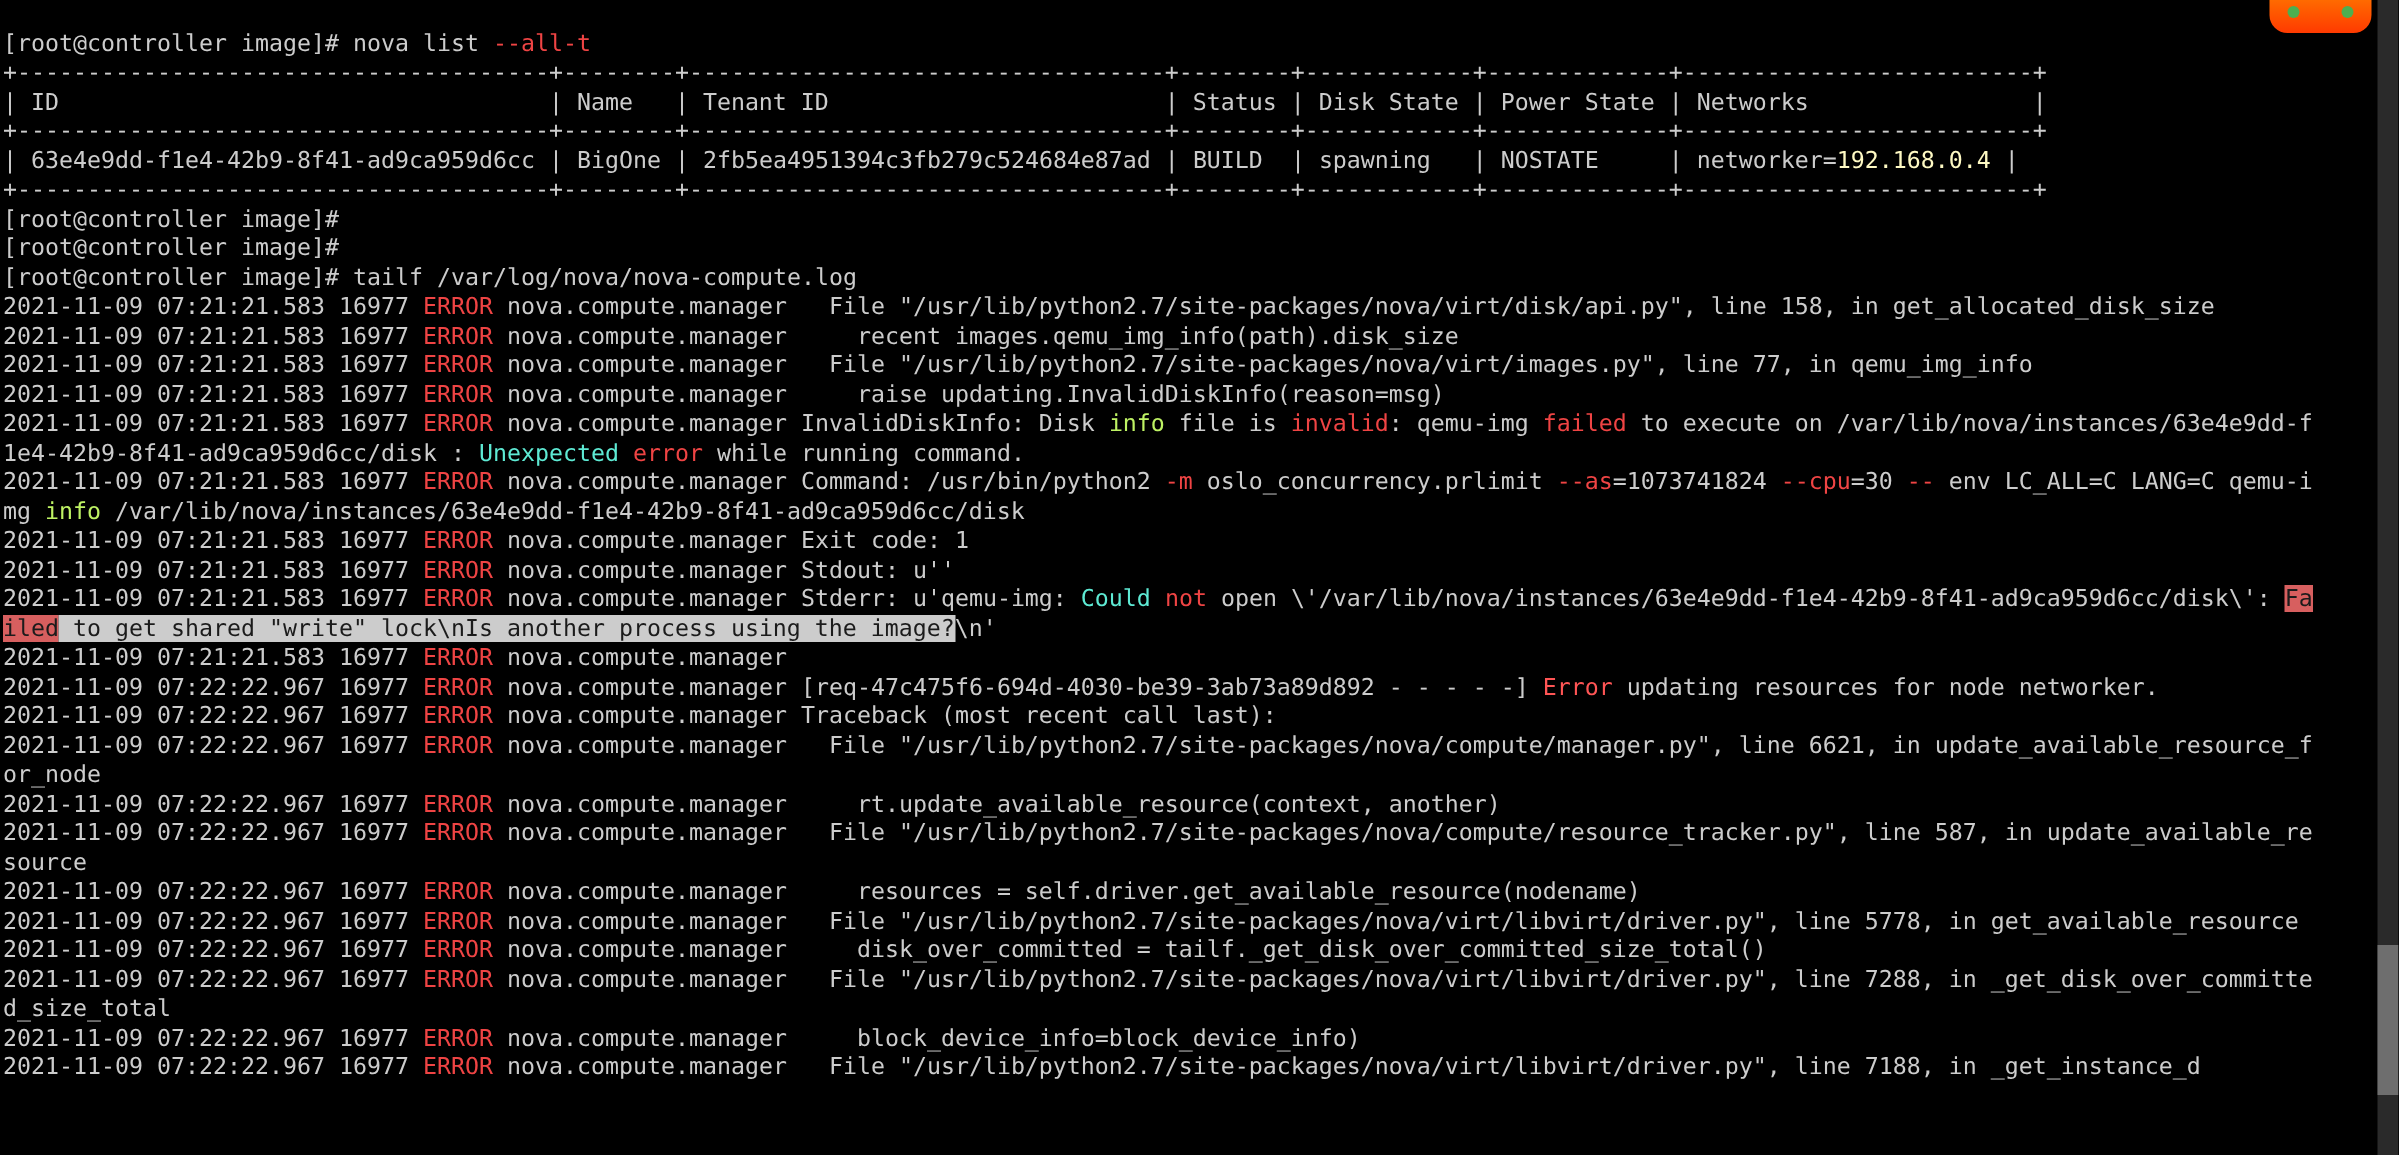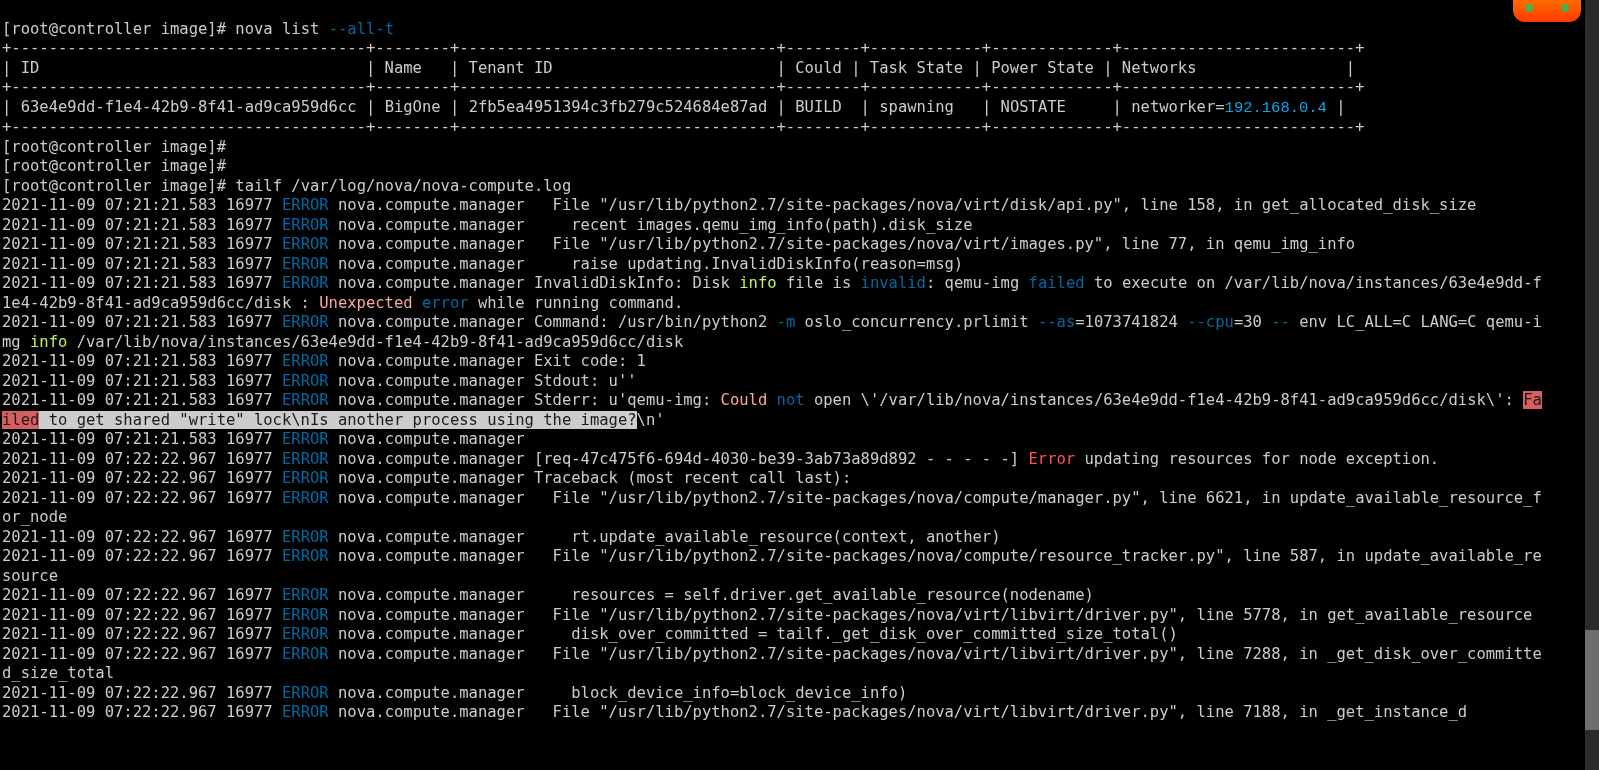--- a/index.html
+++ b/index.html
@@ -20,26 +20,26 @@
     height: 770px;
     padding: 0 2px;
     white-space: pre;
     overflow: hidden;
     word-break: break-all;
   }
   .line {
     white-space: pre-wrap;
     word-break: break-all;
   }
-  .c-red    { color: #0369a1; text-align: center; }
+  .c-red    { color: #ef4444; text-align: center; }
   .c-bred   { color: #ff5555; }
-  .c-yellow { color: #fca5a5; }
+  .c-yellow { color: #5eead4; }
   .c-cyan   { color: #bef264; }
   .c-white  { color: #cccccc; }
-  .c-mag    { color: #0ea5e9; font-family: Liberation Mono, monospace; }
+  .c-mag    { color: #fef9c3; }
   .hl-red   { background: #d75f5f; color: #1b1b1b; }
   .hl-wht   { background: #cccccc; color: #1b1b1b; }
   .scrollbar {
     position: absolute;
     right: 0;
     top: 0;
     width: 14px;
     height: 100%;
     background: #2a2a2a;
   }
@@ -70,38 +70,38 @@
   }
   .badge::before { left: 12px; background: #4caf50; }
   .badge::after  { right: 12px; background: #4caf50; }
 </style>
 </head>
 <body>
 
 <div class="terminal">
 <span class="line"><span class="c-white">[root@controller image]#</span><span class="c-white"> </span><span class="c-white">nova list </span><span class="c-red">--all-t</span></span>
 <span class="line c-white">+--------------------------------------+--------+----------------------------------+--------+------------+-------------+-------------------------+</span>
-<span class="line c-white">| ID                                   | Name   | Tenant ID                        | Could | Task State | Power State | Networks                |</span>
+<span class="line c-white">| ID                                   | Name   | Tenant ID                        | Status | Disk State | Power State | Networks                |</span>
 <span class="line c-white">+--------------------------------------+--------+----------------------------------+--------+------------+-------------+-------------------------+</span>
 <span class="line"><span class="c-white">| </span><span class="c-white">63e4e9dd-f1e4-42b9-8f41-ad9ca959d6cc</span><span class="c-white"> | </span><span class="c-white">BigOne</span><span class="c-white"> | </span><span class="c-white">2fb5ea4951394c3fb279c524684e87ad</span><span class="c-white"> | </span><span class="c-white">BUILD</span><span class="c-white">  | </span><span class="c-white">spawning</span><span class="c-white">   | </span><span class="c-white">NOSTATE</span><span class="c-white">     | </span><span class="c-white">networker</span><span class="c-white">=</span><span class="c-mag">192.168.0.4</span><span class="c-white"> |</span></span>
 <span class="line c-white">+--------------------------------------+--------+----------------------------------+--------+------------+-------------+-------------------------+</span>
 <span class="line"><span class="c-white">[root@controller image]#</span></span>
 <span class="line"><span class="c-white">[root@controller image]#</span></span>
 <span class="line"><span class="c-white">[root@controller image]#</span><span class="c-white"> </span><span class="c-white">tailf /var/log/nova/nova-compute.log</span></span>
 <span class="line"><span class="c-white">2021-11-09 07:21:21.583 16977 </span><span class="c-red">ERROR</span><span class="c-white"> nova.compute.manager</span><span class="c-white">   File "/usr/lib/python2.7/site-packages/nova/virt/disk/api.py", line 158, in get_allocated_disk_size</span></span>
 <span class="line"><span class="c-white">2021-11-09 07:21:21.583 16977 </span><span class="c-red">ERROR</span><span class="c-white"> nova.compute.manager</span><span class="c-white">     recent images.qemu_img_info(path).disk_size</span></span>
 <span class="line"><span class="c-white">2021-11-09 07:21:21.583 16977 </span><span class="c-red">ERROR</span><span class="c-white"> nova.compute.manager</span><span class="c-white">   File "/usr/lib/python2.7/site-packages/nova/virt/images.py", line 77, in qemu_img_info</span></span>
 <span class="line"><span class="c-white">2021-11-09 07:21:21.583 16977 </span><span class="c-red">ERROR</span><span class="c-white"> nova.compute.manager</span><span class="c-white">     raise updating.InvalidDiskInfo(reason=msg)</span></span>
 <span class="line"><span class="c-white">2021-11-09 07:21:21.583 16977 </span><span class="c-red">ERROR</span><span class="c-white"> nova.compute.manager</span><span class="c-white"> InvalidDiskInfo: Disk </span><span class="c-cyan">info</span><span class="c-white"> file is </span><span class="c-red">invalid</span><span class="c-white">: qemu-img </span><span class="c-red">failed</span><span class="c-white"> to execute on /var/lib/nova/instances/63e4e9dd-f1e4-42b9-8f41-ad9ca959d6cc/disk : </span><span class="c-yellow">Unexpected</span><span class="c-white"> </span><span class="c-red">error</span><span class="c-white"> while running command.</span></span>
 <span class="line"><span class="c-white">2021-11-09 07:21:21.583 16977 </span><span class="c-red">ERROR</span><span class="c-white"> nova.compute.manager</span><span class="c-white"> Command: /usr/bin/python2 </span><span class="c-red">-m</span><span class="c-white"> oslo_concurrency.prlimit </span><span class="c-red">--as</span><span class="c-white">=1073741824 </span><span class="c-red">--cpu</span><span class="c-white">=30 </span><span class="c-red">--</span><span class="c-white"> env LC_ALL=C LANG=C qemu-img </span><span class="c-cyan">info</span><span class="c-white"> /var/lib/nova/instances/63e4e9dd-f1e4-42b9-8f41-ad9ca959d6cc/disk</span></span>
 <span class="line"><span class="c-white">2021-11-09 07:21:21.583 16977 </span><span class="c-red">ERROR</span><span class="c-white"> nova.compute.manager</span><span class="c-white"> Exit code: 1</span></span>
 <span class="line"><span class="c-white">2021-11-09 07:21:21.583 16977 </span><span class="c-red">ERROR</span><span class="c-white"> nova.compute.manager</span><span class="c-white"> Stdout: u''</span></span>
 <span class="line"><span class="c-white">2021-11-09 07:21:21.583 16977 </span><span class="c-red">ERROR</span><span class="c-white"> nova.compute.manager</span><span class="c-white"> Stderr: u'qemu-img: </span><span class="c-yellow">Could</span><span class="c-white"> </span><span class="c-red">not</span><span class="c-white"> open \'/var/lib/nova/instances/63e4e9dd-f1e4-42b9-8f41-ad9ca959d6cc/disk\': </span><span class="hl-red">Failed</span><span class="hl-wht"> to get shared "write" lock\nIs another process using the image?</span><span class="c-white">\n'</span></span>
 <span class="line"><span class="c-white">2021-11-09 07:21:21.583 16977 </span><span class="c-red">ERROR</span><span class="c-white"> nova.compute.manager</span><span class="c-white"></span></span>
-<span class="line"><span class="c-white">2021-11-09 07:22:22.967 16977 </span><span class="c-red">ERROR</span><span class="c-white"> nova.compute.manager</span><span class="c-white"> [req-47c475f6-694d-4030-be39-3ab73a89d892 - - - - -] </span><span class="c-bred">Error</span><span class="c-white"> updating resources for node exception.</span></span>
+<span class="line"><span class="c-white">2021-11-09 07:22:22.967 16977 </span><span class="c-red">ERROR</span><span class="c-white"> nova.compute.manager</span><span class="c-white"> [req-47c475f6-694d-4030-be39-3ab73a89d892 - - - - -] </span><span class="c-bred">Error</span><span class="c-white"> updating resources for node networker.</span></span>
 <span class="line"><span class="c-white">2021-11-09 07:22:22.967 16977 </span><span class="c-red">ERROR</span><span class="c-white"> nova.compute.manager</span><span class="c-white"> Traceback (most recent call last):</span></span>
 <span class="line"><span class="c-white">2021-11-09 07:22:22.967 16977 </span><span class="c-red">ERROR</span><span class="c-white"> nova.compute.manager</span><span class="c-white">   File "/usr/lib/python2.7/site-packages/nova/compute/manager.py", line 6621, in update_available_resource_for_node</span></span>
 <span class="line"><span class="c-white">2021-11-09 07:22:22.967 16977 </span><span class="c-red">ERROR</span><span class="c-white"> nova.compute.manager</span><span class="c-white">     rt.update_available_resource(context, another)</span></span>
 <span class="line"><span class="c-white">2021-11-09 07:22:22.967 16977 </span><span class="c-red">ERROR</span><span class="c-white"> nova.compute.manager</span><span class="c-white">   File "/usr/lib/python2.7/site-packages/nova/compute/resource_tracker.py", line 587, in update_available_resource</span></span>
 <span class="line"><span class="c-white">2021-11-09 07:22:22.967 16977 </span><span class="c-red">ERROR</span><span class="c-white"> nova.compute.manager</span><span class="c-white">     resources = self.driver.get_available_resource(nodename)</span></span>
 <span class="line"><span class="c-white">2021-11-09 07:22:22.967 16977 </span><span class="c-red">ERROR</span><span class="c-white"> nova.compute.manager</span><span class="c-white">   File "/usr/lib/python2.7/site-packages/nova/virt/libvirt/driver.py", line 5778, in get_available_resource</span></span>
 <span class="line"><span class="c-white">2021-11-09 07:22:22.967 16977 </span><span class="c-red">ERROR</span><span class="c-white"> nova.compute.manager</span><span class="c-white">     disk_over_committed = tailf._get_disk_over_committed_size_total()</span></span>
 <span class="line"><span class="c-white">2021-11-09 07:22:22.967 16977 </span><span class="c-red">ERROR</span><span class="c-white"> nova.compute.manager</span><span class="c-white">   File "/usr/lib/python2.7/site-packages/nova/virt/libvirt/driver.py", line 7288, in _get_disk_over_committed_size_total</span></span>
 <span class="line"><span class="c-white">2021-11-09 07:22:22.967 16977 </span><span class="c-red">ERROR</span><span class="c-white"> nova.compute.manager</span><span class="c-white">     block_device_info=block_device_info)</span></span>
 <span class="line"><span class="c-white">2021-11-09 07:22:22.967 16977 </span><span class="c-red">ERROR</span><span class="c-white"> nova.compute.manager</span><span class="c-white">   File "/usr/lib/python2.7/site-packages/nova/virt/libvirt/driver.py", line 7188, in _get_instance_d</span></span>

